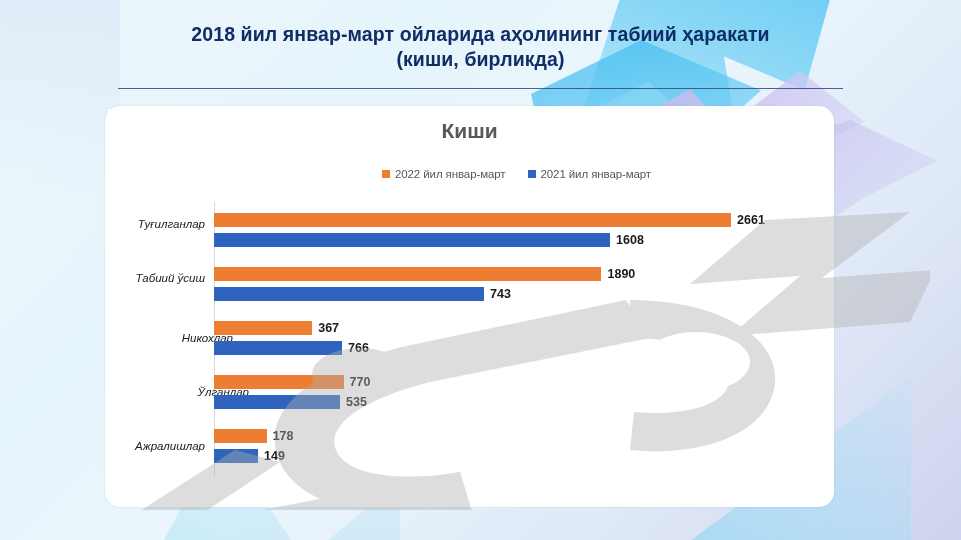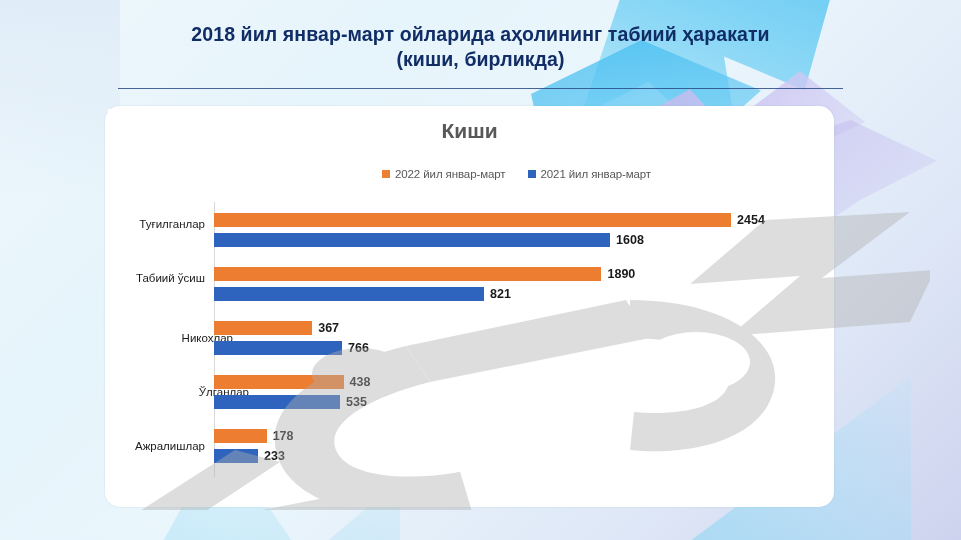--- a/index.html
+++ b/index.html
@@ -101,21 +101,21 @@
   .plot{
     position:absolute;left:0;top:96px;width:729px;height:290px;z-index:5;
   }
   .axis{
     position:absolute;left:109px;top:0;width:1.2px;height:275px;
     background:#d9d9d9;
   }
   .grp{position:absolute;left:0;width:729px;}
   .cat-lab{
     position:absolute;left:0;width:100px;text-align:right;
-    font-size:11.5px;color:#1a1a1a;line-height:13px;font-weight:500;
+    font-size:11.5px;color:#1a1a1a;line-height:13px;font-weight:500;font-style:italic;
   }
   .bar{
     position:absolute;left:109px;height:14px;
   }
   .bar.o{background:#ED7D31;}
   .bar.b{background:#2E64BE;}
   .val{
     position:absolute;font-size:12.5px;font-weight:bold;color:#1a1a1a;
     line-height:14px;white-space:nowrap;
   }
@@ -167,51 +167,51 @@
         <span class="legend-txt">2021 йил январ-март</span>
       </span>
     </div>
 
     <div class="plot">
       <div class="axis"></div>
       <div id="bars">
           <div class="grp" style="top: 8px;">
             <div class="cat-lab" style="top: 8px;">Туғилганлар</div>
             <div class="bar o" style="top: 3px; width: 517.058px;"></div>
-            <div class="val" style="top: 3px; left: 632.058px;">2454</div>
+            <div class="val" style="top: 3px; left: 632.058px;">2661</div>
             <div class="bar b" style="top: 23px; width: 396.076px;"></div>
             <div class="val" style="top: 23px; left: 511.076px;">1608</div>
           </div>
           <div class="grp" style="top: 62px;">
             <div class="cat-lab" style="top: 8px;">Табиий ўсиш</div>
             <div class="bar o" style="top: 3px; width: 387.498px;"></div>
             <div class="val" style="top: 3px; left: 502.498px;">1890</div>
             <div class="bar b" style="top: 23px; width: 270.065px;"></div>
-            <div class="val" style="top: 23px; left: 385.065px;">821</div>
+            <div class="val" style="top: 23px; left: 385.065px;">743</div>
           </div>
           <div class="grp" style="top: 116px;">
             <div class="cat-lab" style="top: 14px; margin-left: 28px;">Никохлар</div>
             <div class="bar o" style="top: 3px; width: 98.2056px;"></div>
             <div class="val" style="top: 3px; left: 213.206px;">367</div>
             <div class="bar b" style="top: 23px; width: 128.081px;"></div>
             <div class="val" style="top: 23px; left: 243.081px;">766</div>
           </div>
           <div class="grp" style="top: 170px;">
             <div class="cat-lab" style="top: 14px; margin-left: 44px;">Ўлганлар</div>
             <div class="bar o" style="top: 3px; width: 129.56px;"></div>
-            <div class="val" style="top: 3px; left: 244.56px;">438</div>
+            <div class="val" style="top: 3px; left: 244.56px;">770</div>
             <div class="bar b" style="top: 23px; width: 126.011px;"></div>
             <div class="val" style="top: 23px; left: 241.011px;">535</div>
           </div>
           <div class="grp" style="top: 224px;">
             <div class="cat-lab" style="top: 14px;">Ажралишлар</div>
             <div class="bar o" style="top: 3px; width: 52.6524px;"></div>
             <div class="val" style="top: 3px; left: 167.652px;">178</div>
             <div class="bar b" style="top: 23px; width: 44.0742px;"></div>
-            <div class="val" style="top: 23px; left: 159.074px;">233</div>
+            <div class="val" style="top: 23px; left: 159.074px;">149</div>
           </div>
         </div>
     </div>
   </div>
 
   <div class="wm wm-gray">
     <svg width="900" height="360" viewBox="0 0 900 360" xmlns="http://www.w3.org/2000/svg">
       <g fill="#b0b0b0">
         <path d="M735 70 L880 62 L792 128 L905 120 L880 172 L700 186 L770 126 L660 134 Z"></path>
         <path d="M600 150 C700 150 760 196 742 246 C726 292 656 306 600 300

